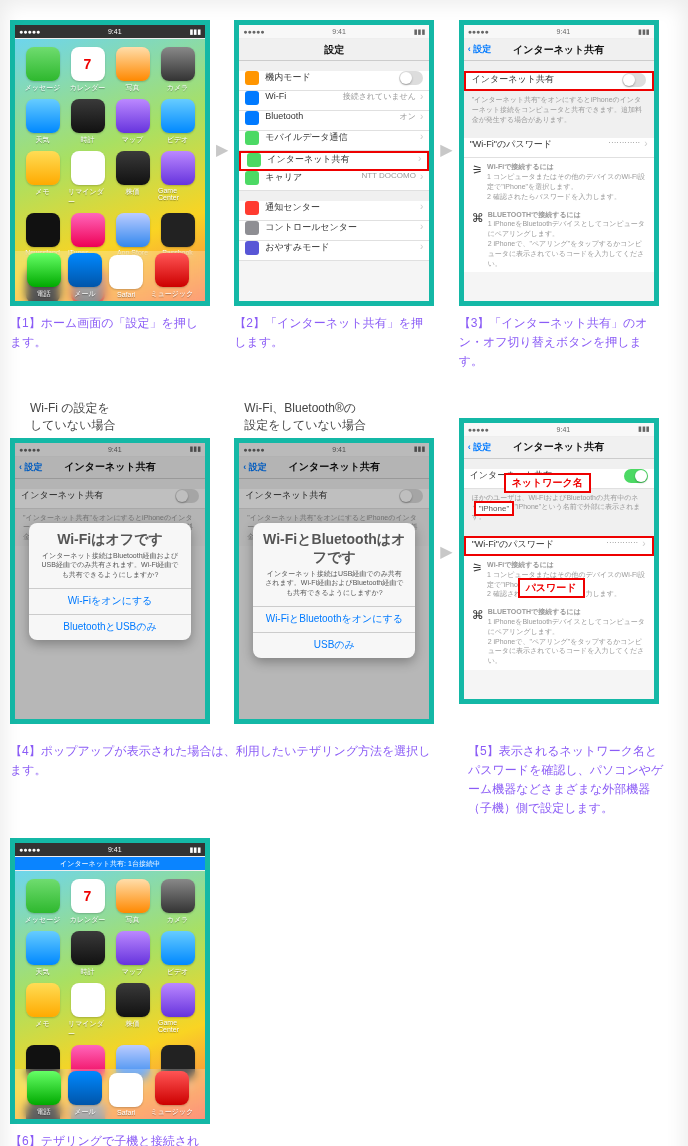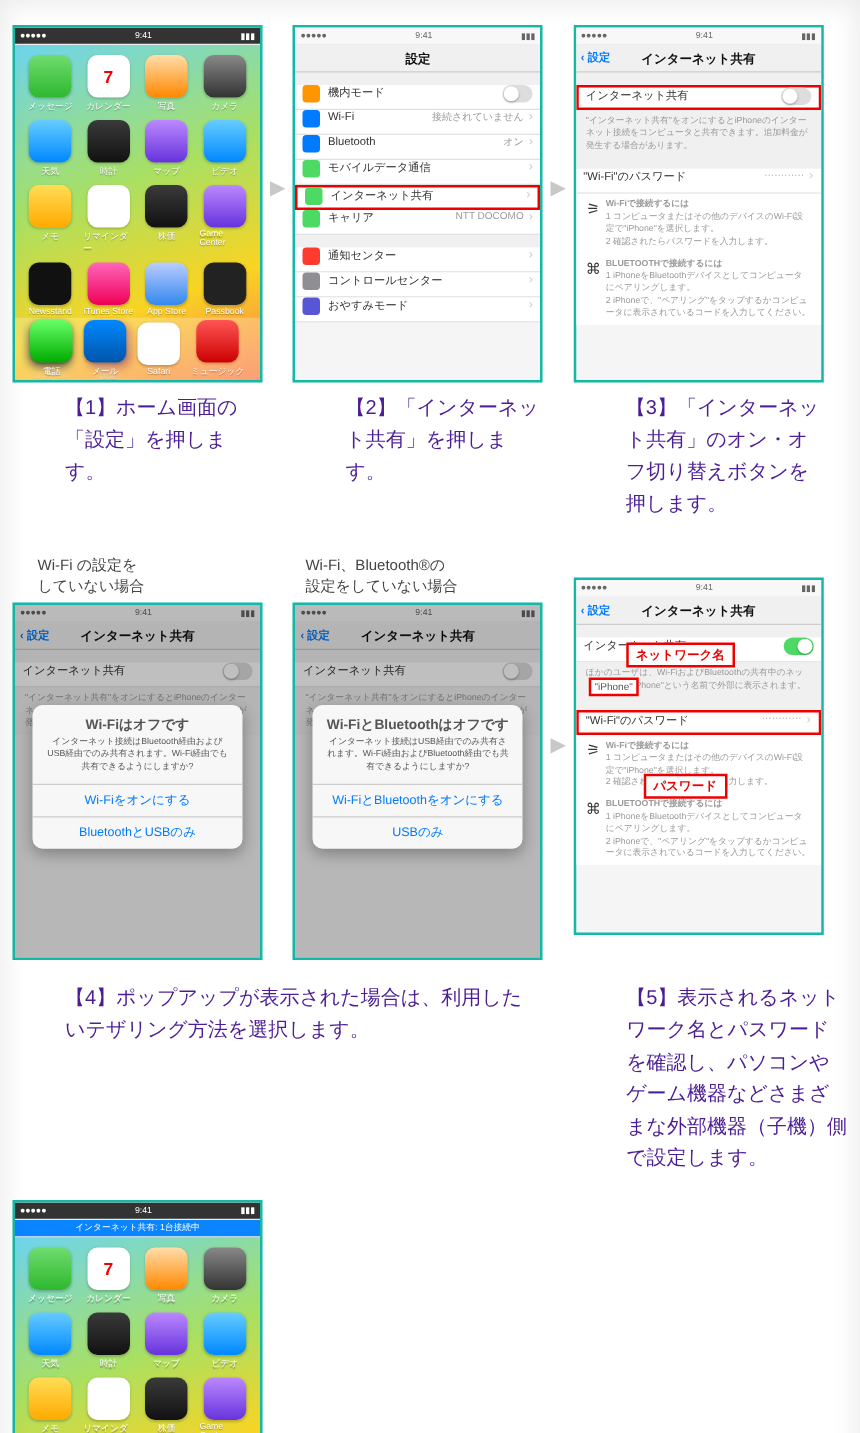--- a/index.html
+++ b/index.html
@@ -1,23 +1,23 @@
 <!DOCTYPE html>
 <html><head>
 <meta charset="utf-8">
 <style>
 * { margin:0; padding:0; box-sizing:border-box; font-family:"Helvetica Neue",Arial,sans-serif; }
 body { background:#fff; width:688px; color:#333; }
 .shadow { position:absolute; inset:0; box-shadow:inset 0 0 20px 4px rgba(0,0,0,0.08); pointer-events:none; }
 .page { position:relative; padding:20px 10px; }
 .row { display:flex; align-items:flex-start; gap:6px; margin-bottom:20px; }
 .col { width:200px; }
-.phone { border:2px solid #14b8a6; width:200px; height:286px; background:#f5f5f5; overflow:hidden; position:relative; font-size:9px; color:#555; }
+.phone { border:5px solid #14b8a6; width:200px; height:286px; background:#f5f5f5; overflow:hidden; position:relative; font-size:9px; color:#555; }
 .arrow { font-size:16px; color:#c8c8c8; margin-top:120px; }
-.caption { font-size:16px; line-height:1.6; margin-top:8px; color:#4c1d95;margin-left:42px; }
+.caption { font-size:12px; line-height:1.6; margin-top:8px; color:#8b5cf6; }
 .sub { font-size:12px; margin:8px 0 4px 0; color:#444; }
 
 
 .sb { height:14px; background:#f8f8f8; display:flex; justify-content:space-between; align-items:center; padding:0 4px; font-size:7px; color:#666; border-bottom:1px solid #eee; }
 .sb.dark { background:#333; color:#fff; }
 .sb.blue { background:#0a84ff; color:#fff; }
 
 
 .nav { height:22px; background:#f0f0f0; border-bottom:1px solid #ccc; display:flex; align-items:center; justify-content:center; position:relative; font-size:10px; font-weight:600; color:#111; }
 .nav .back { position:absolute; left:4px; color:#007aff; font-weight:700; font-size:9px; }
@@ -44,21 +44,21 @@
 .home { background:linear-gradient(160deg,#6dd5ed,#a8e063 40%,#f9d423 70%,#fc6e51); height:100%; }
 .app-grid { display:grid; grid-template-columns:repeat(4,1fr); gap:6px; padding:8px 8px 0 8px; }
 .app { display:flex; flex-direction:column; align-items:center; }
 .app .ai { width:34px; height:34px; border-radius:8px; box-shadow:0 1px 2px rgba(0,0,0,0.2); }
 .app .al { font-size:7px; color:#fff; margin-top:2px; text-shadow:0 1px 1px rgba(0,0,0,0.4); }
 .dock { position:absolute; bottom:0; left:0; right:0; height:50px; background:rgba(255,255,255,0.25); backdrop-filter:blur(4px); display:flex; justify-content:space-around; align-items:center; padding:4px 8px; }
 .dock .app .ai { width:34px; height:34px; }
 
 
 .popup { position:absolute; top:80px; left:14px; right:14px; background:#f7f7f7; border-radius:8px; box-shadow:0 4px 12px rgba(0,0,0,0.3); overflow:hidden; }
-.popup .pt { font-size:11px; font-weight:600; text-align:center; padding:8px 6px 2px; }
+.popup .pt { font-size:14px; font-weight:600; text-align:center; padding:8px 6px 2px; }
 .popup .pm { font-size:7px; text-align:center; padding:0 10px 8px; color:#555; line-height:1.4; }
 .popup .pb { border-top:1px solid #ccc; height:26px; display:flex; align-items:center; justify-content:center; font-size:10px; color:#007aff; }
 .dim { position:absolute; inset:0; background:rgba(0,0,0,0.25); }
 
 
 .tag { position:absolute; border:2px solid #e00; color:#e00; font-size:10px; font-weight:bold; padding:1px 6px; background:#fff; }
 
 
 .ai.g1{background:linear-gradient(#6fdc6f,#2eb82e)}
 .ai.g2{background:#fff;display:flex;align-items:center;justify-content:center;color:#e00;font-size:14px;font-weight:bold}

